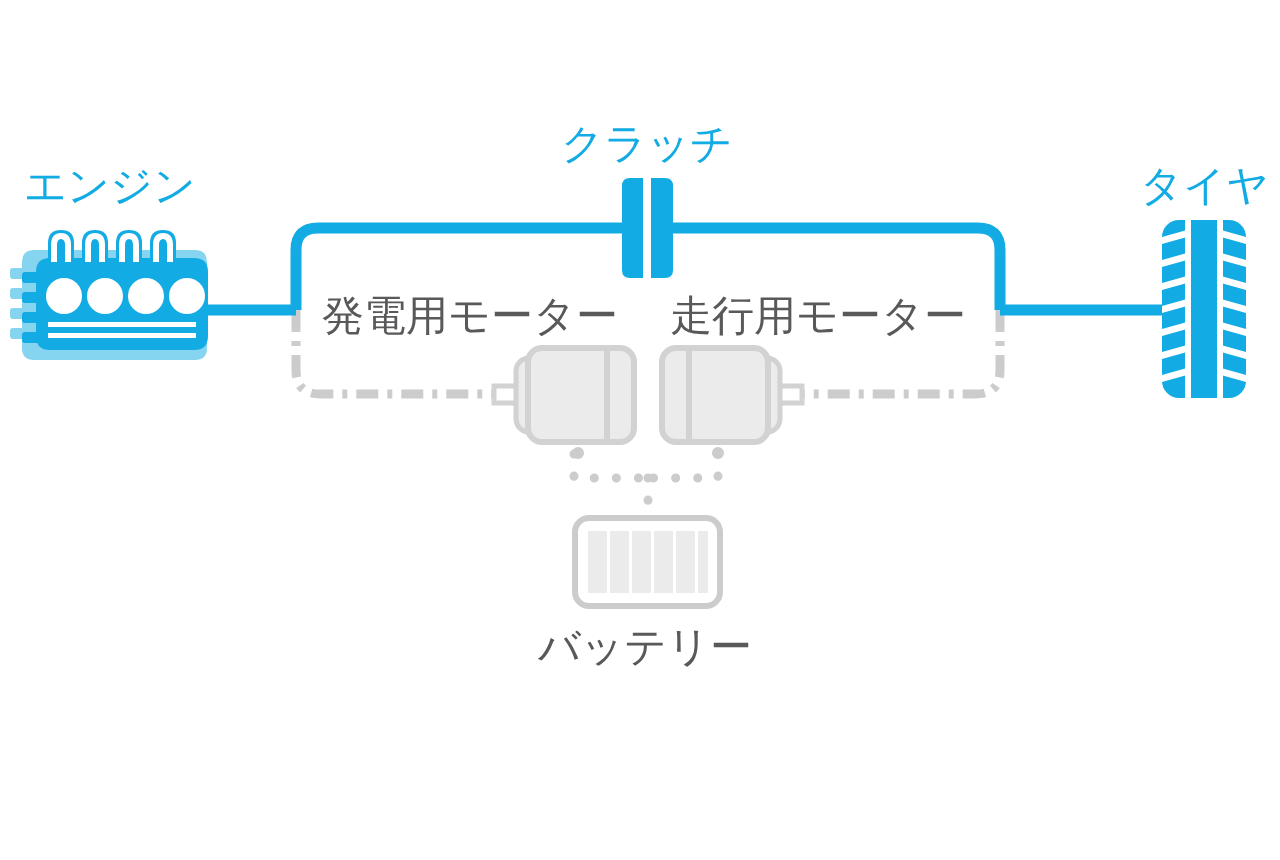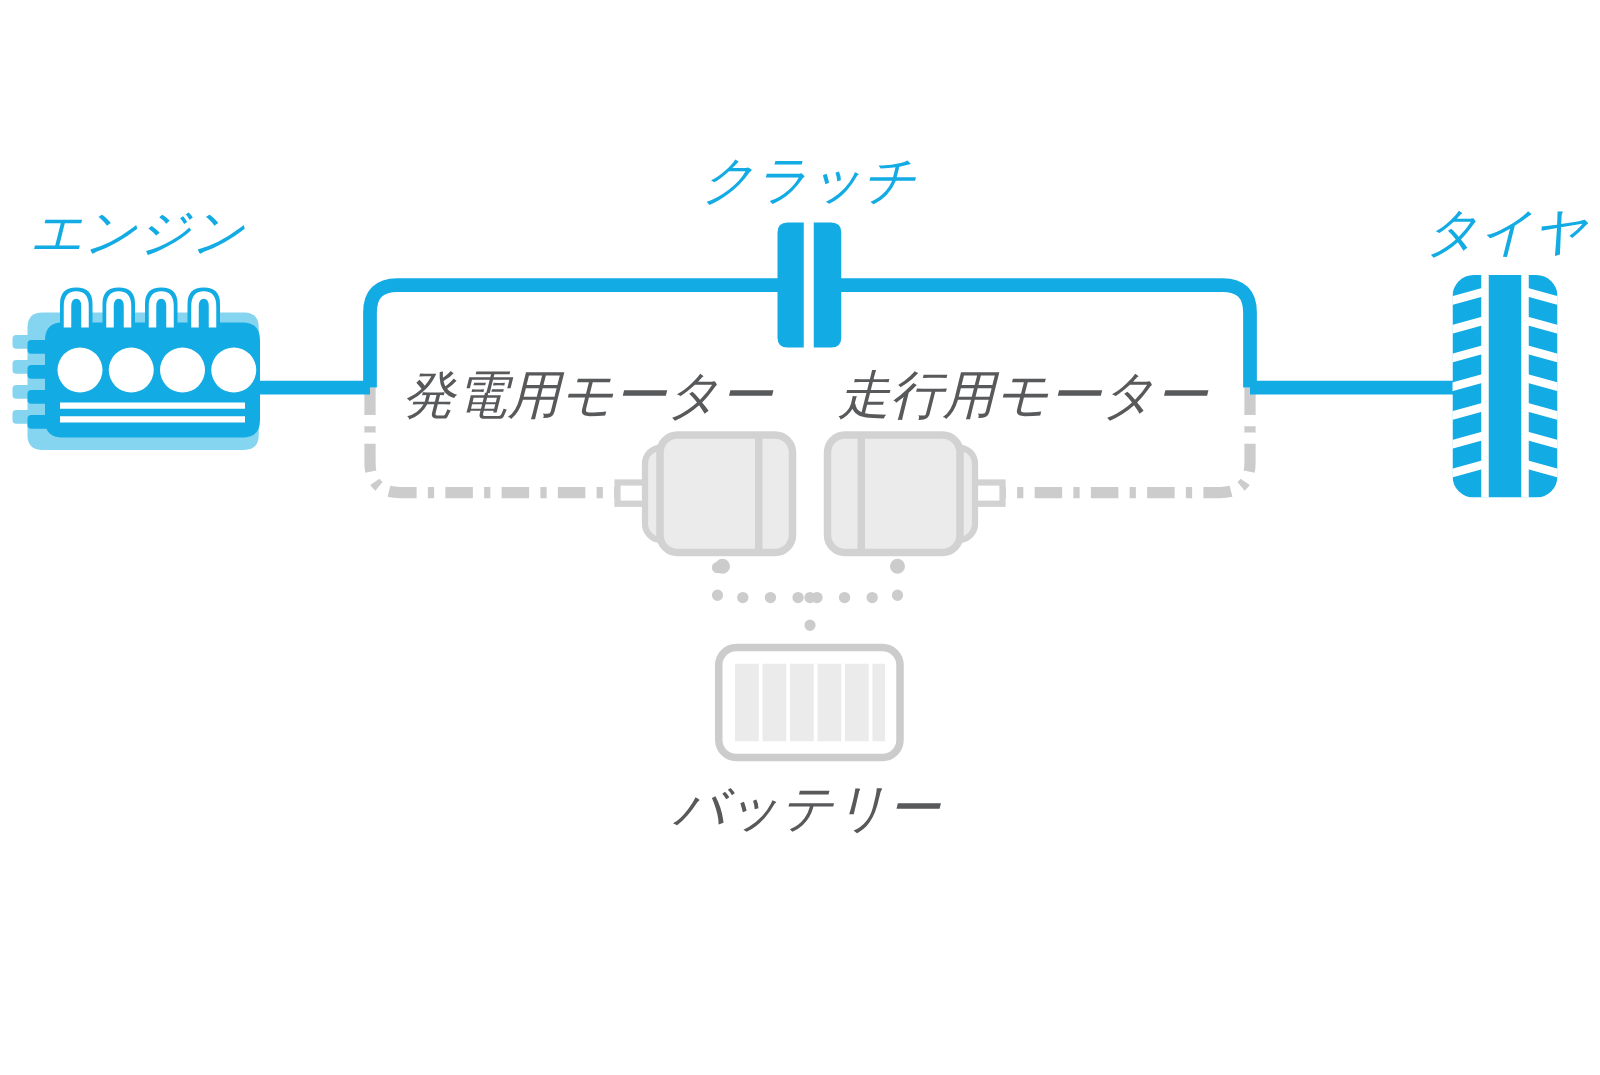--- a/index.html
+++ b/index.html
@@ -9,21 +9,20 @@
   }
   body {
     font-family: "Liberation Sans", "DejaVu Sans", sans-serif;
   }
   #stage {
     position: relative;
     width: 1280px;
     height: 860px;
     background: #ffffff;
     overflow: hidden;
-    font-style: italic;
   }
   #diagram-svg {
     position: absolute;
     left: 0;
     top: 0;
     width: 1280px;
     height: 860px;
     display: block;
   }
   .label-blue {

